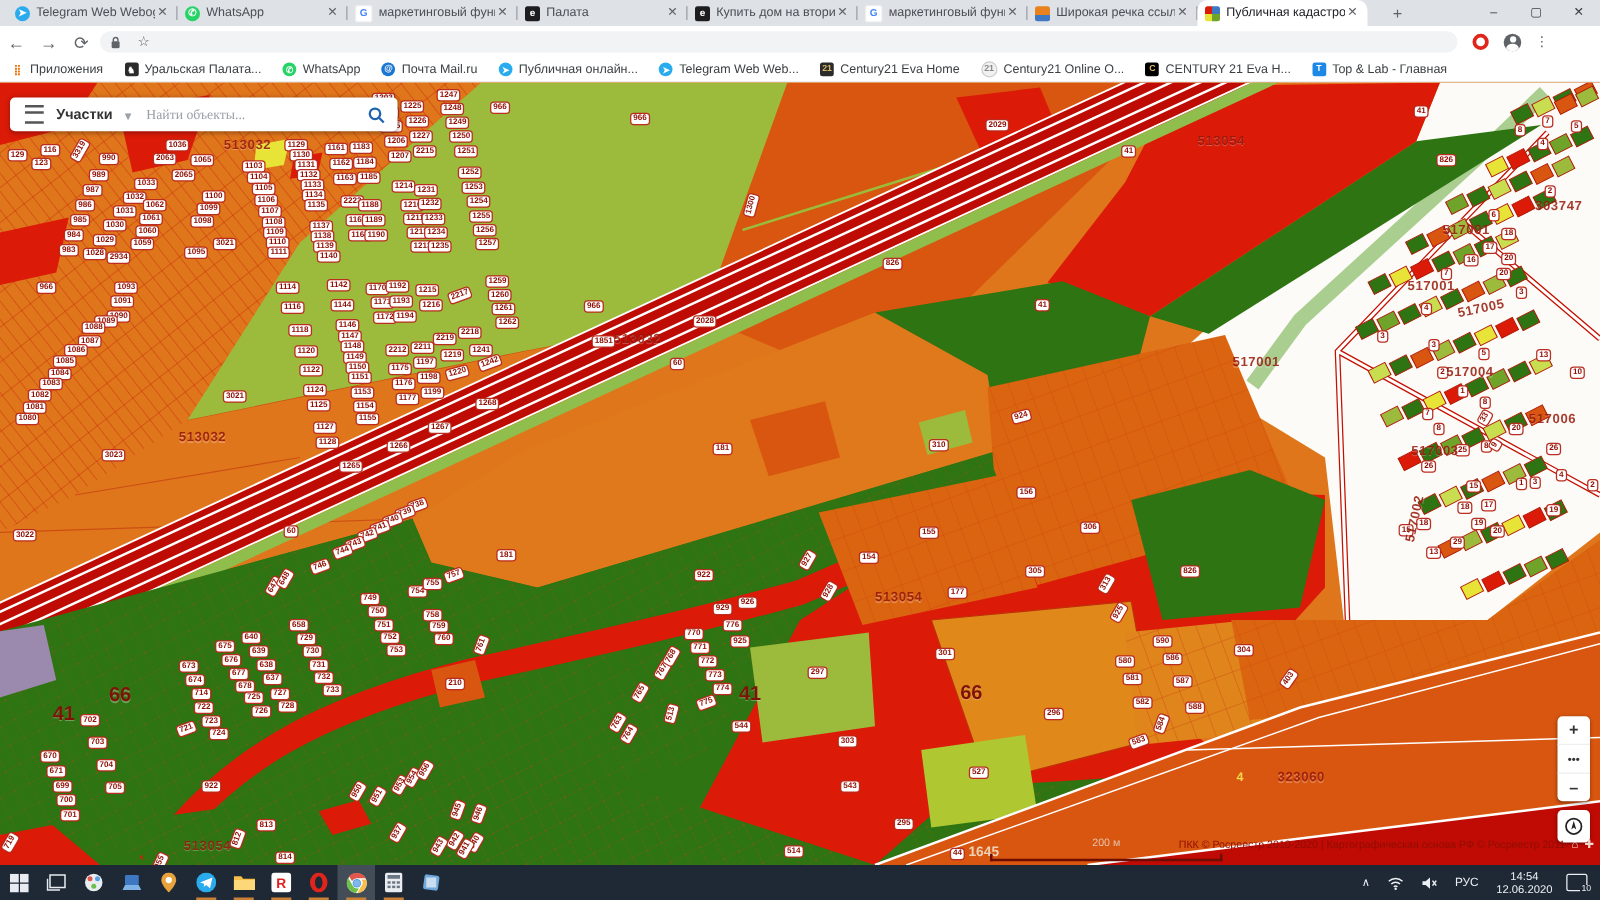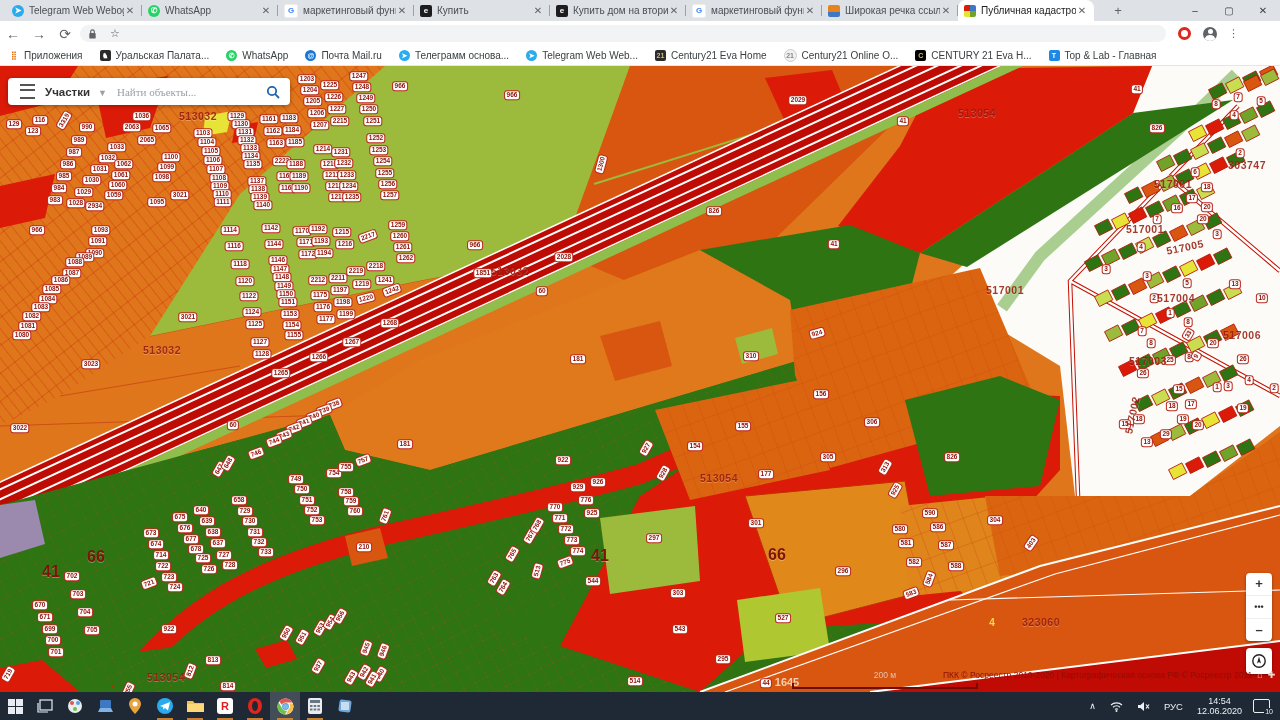--- a/index.html
+++ b/index.html
@@ -34,21 +34,21 @@
   .bm .bfav{width:11px;height:11px;margin-right:5px;border-radius:2px;display:flex;align-items:center;justify-content:center;font-size:7px;font-weight:bold;}
   
   #map{position:absolute;left:0;top:66px;width:1280px;height:626px;overflow:hidden;background:#E0761B;}
   #mapsvg{position:absolute;left:0;top:0;}
   #maplabels{position:absolute;left:0;top:0;width:1280px;height:626px;}
   .pill{position:absolute;background:#fff;border:1px solid rgba(178,22,8,.9);border-radius:3px;color:#8E0E04;font-size:6.5px;line-height:7.5px;font-weight:bold;padding:0 1.5px;white-space:nowrap;}
   .zone{position:absolute;color:rgba(148,22,8,.85);font-size:10.5px;font-weight:bold;letter-spacing:.5px;white-space:nowrap;text-shadow:0 1px 0 rgba(255,255,255,.25);}
   .bigl{position:absolute;color:#7E1206;font-size:16px;font-weight:bold;text-shadow:0 1px 0 rgba(255,255,255,.3);}
   .plainl{position:absolute;font-weight:bold;white-space:nowrap;}
   
-  #searchpanel{position:absolute;left:8px;top:12px;width:282px;height:27px;background:#fff;border-radius:4px;box-shadow:0 1px 4px rgba(0,0,0,.35);display:flex;align-items:center;}
+  #searchpanel{position:absolute;left:8px;top:12px;width:310px;height:27px;background:#fff;border-radius:4px;box-shadow:0 1px 4px rgba(0,0,0,.35);display:flex;align-items:center;}
   .burger{width:15px;height:11px;margin:0 10px 0 12px;border-top:2px solid #555;border-bottom:2px solid #555;position:relative;}
   .burger::after{content:"";position:absolute;left:0;top:2.5px;width:100%;border-top:2px solid #555;}
   #cat{font-size:11.5px;color:#333;font-weight:bold;}
   .chev{color:#9aa0a6;font-size:9px;margin:2px 8px 0 8px;}
   #searchinput{border:0;outline:0;flex:1;font-size:11px;color:#202124;font-family:Liberation Serif, serif;background:transparent;}
   #searchinput::placeholder{color:#9aa0a6;}
   .mag{margin-right:10px;}
   
   #zoomctrl{position:absolute;left:1246px;top:507px;width:26px;height:68px;background:#fff;border-radius:4px;box-shadow:0 1px 3px rgba(0,0,0,.4);display:flex;flex-direction:column;}
   #zoomctrl div{flex:1;text-align:center;font-size:13px;font-weight:bold;color:#333;line-height:22px;}
@@ -88,21 +88,21 @@
           <span class="tl">WhatsApp</span>
           <span class="cl">✕</span>
         </div>
         <div class="tab">
           <span class="fav" style="background:#fff;border:1px solid #eee;color:#4285F4;">G</span>
           <span class="tl">маркетинговый функцион</span>
           <span class="cl">✕</span>
         </div>
         <div class="tab">
           <span class="fav" style="background:#1d1d1f;color:#fff;">e</span>
-          <span class="tl">Купить</span>
+          <span class="tl">Палата</span>
           <span class="cl">✕</span>
         </div>
         <div class="tab">
           <span class="fav" style="background:#1d1d1f;color:#fff;">e</span>
           <span class="tl">Купить дом на вторичном</span>
           <span class="cl">✕</span>
         </div>
         <div class="tab">
           <span class="fav" style="background:#fff;border:1px solid #eee;color:#4285F4;">G</span>
           <span class="tl">маркетинговый функцион</span>
@@ -155,21 +155,21 @@
       <div class="bm">
         <span class="bfav" style="background:#25D366;border-radius:50%;color:#fff;">✆</span>
         <span>WhatsApp</span>
       </div>
       <div class="bm">
         <span class="bfav" style="background:#1976d2;border-radius:50%;color:#fff;">@</span>
         <span>Почта Mail.ru</span>
       </div>
       <div class="bm">
         <span class="bfav" style="background:#2AABEE;border-radius:50%;color:#fff;">➤</span>
-        <span>Телеграмм основа...</span>
+        <span>Публичная онлайн...</span>
       </div>
       <div class="bm">
         <span class="bfav" style="background:#2AABEE;border-radius:50%;color:#fff;">➤</span>
         <span>Telegram Web Web...</span>
       </div>
       <div class="bm">
         <span class="bfav" style="background:#2b2b2b;color:#D9B86A;">21</span>
         <span>Century21 Eva Home</span>
       </div>
       <div class="bm">

